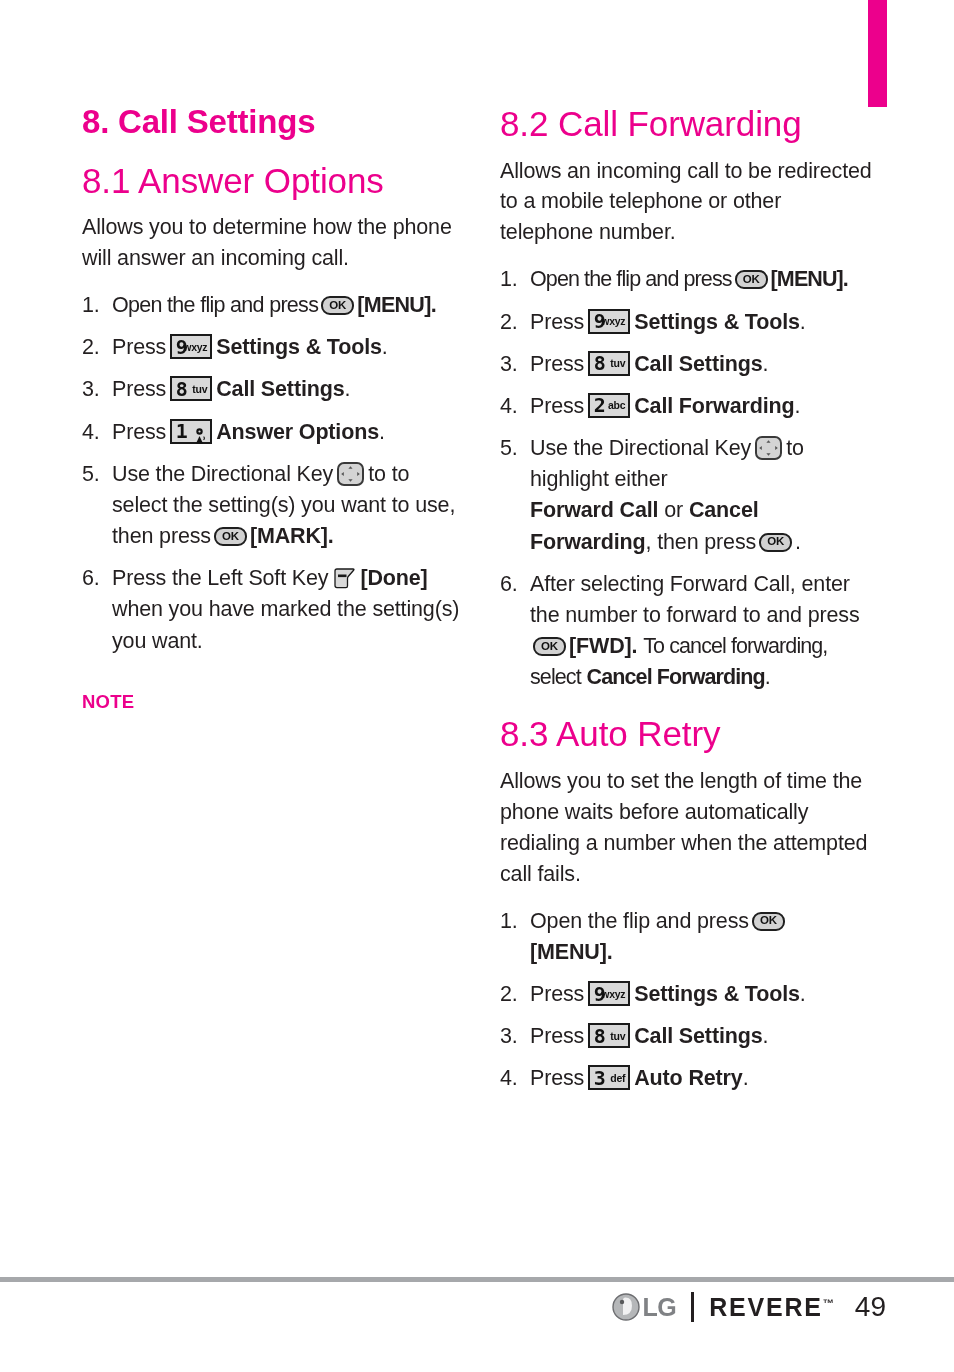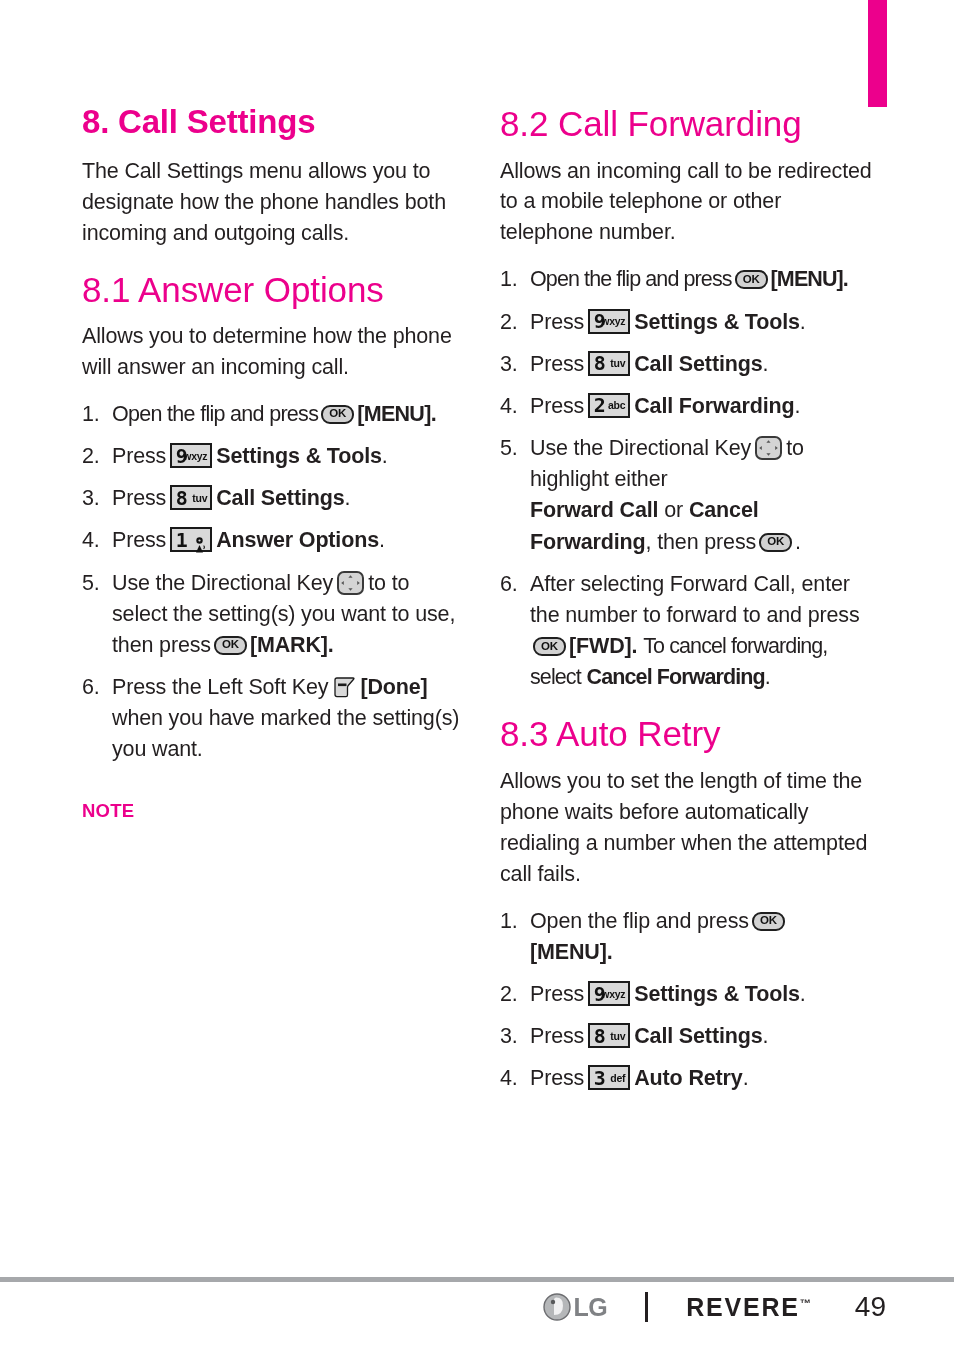--- a/index.html
+++ b/index.html
@@ -229,21 +229,21 @@
     top: 1292px;
     width: 954px;
     height: 48px;
   }
   .footer-inner {
     position: absolute;
     right: 68px;
     top: 0;
     display: flex;
     align-items: center;
-    gap: 30px;
+    gap: 7px;
   }
   .lg-mark {
     display: flex;
     align-items: center;
     gap: 3px;
   }
   .lg-circle {
     width: 28px;
     height: 28px;
     position: relative;
@@ -288,21 +288,20 @@
 <body>
 
 <div class="tab-marker"></div>
 
 <div class="page">
 
   <div class="col col-left">
 
     <h1 class="h-chapter">8. Call Settings</h1>
 
-    <p class="body">The Call Settings menu allows you to designate how the phone handles both incoming and outgoing calls.</p>
 
     <h2 class="h-section">8.1 Answer Options</h2>
 
     <p class="body">Allows you to determine how the phone will answer an incoming call.</p>
 
     <ol class="steps">
 
       <li>
         <span class="num">1.</span><span class="tight">Open the flip and press</span><span class="key key-ok"><span class="ok-txt">OK</span></span><span class="bold tight">[MENU].</span>
       </li>

